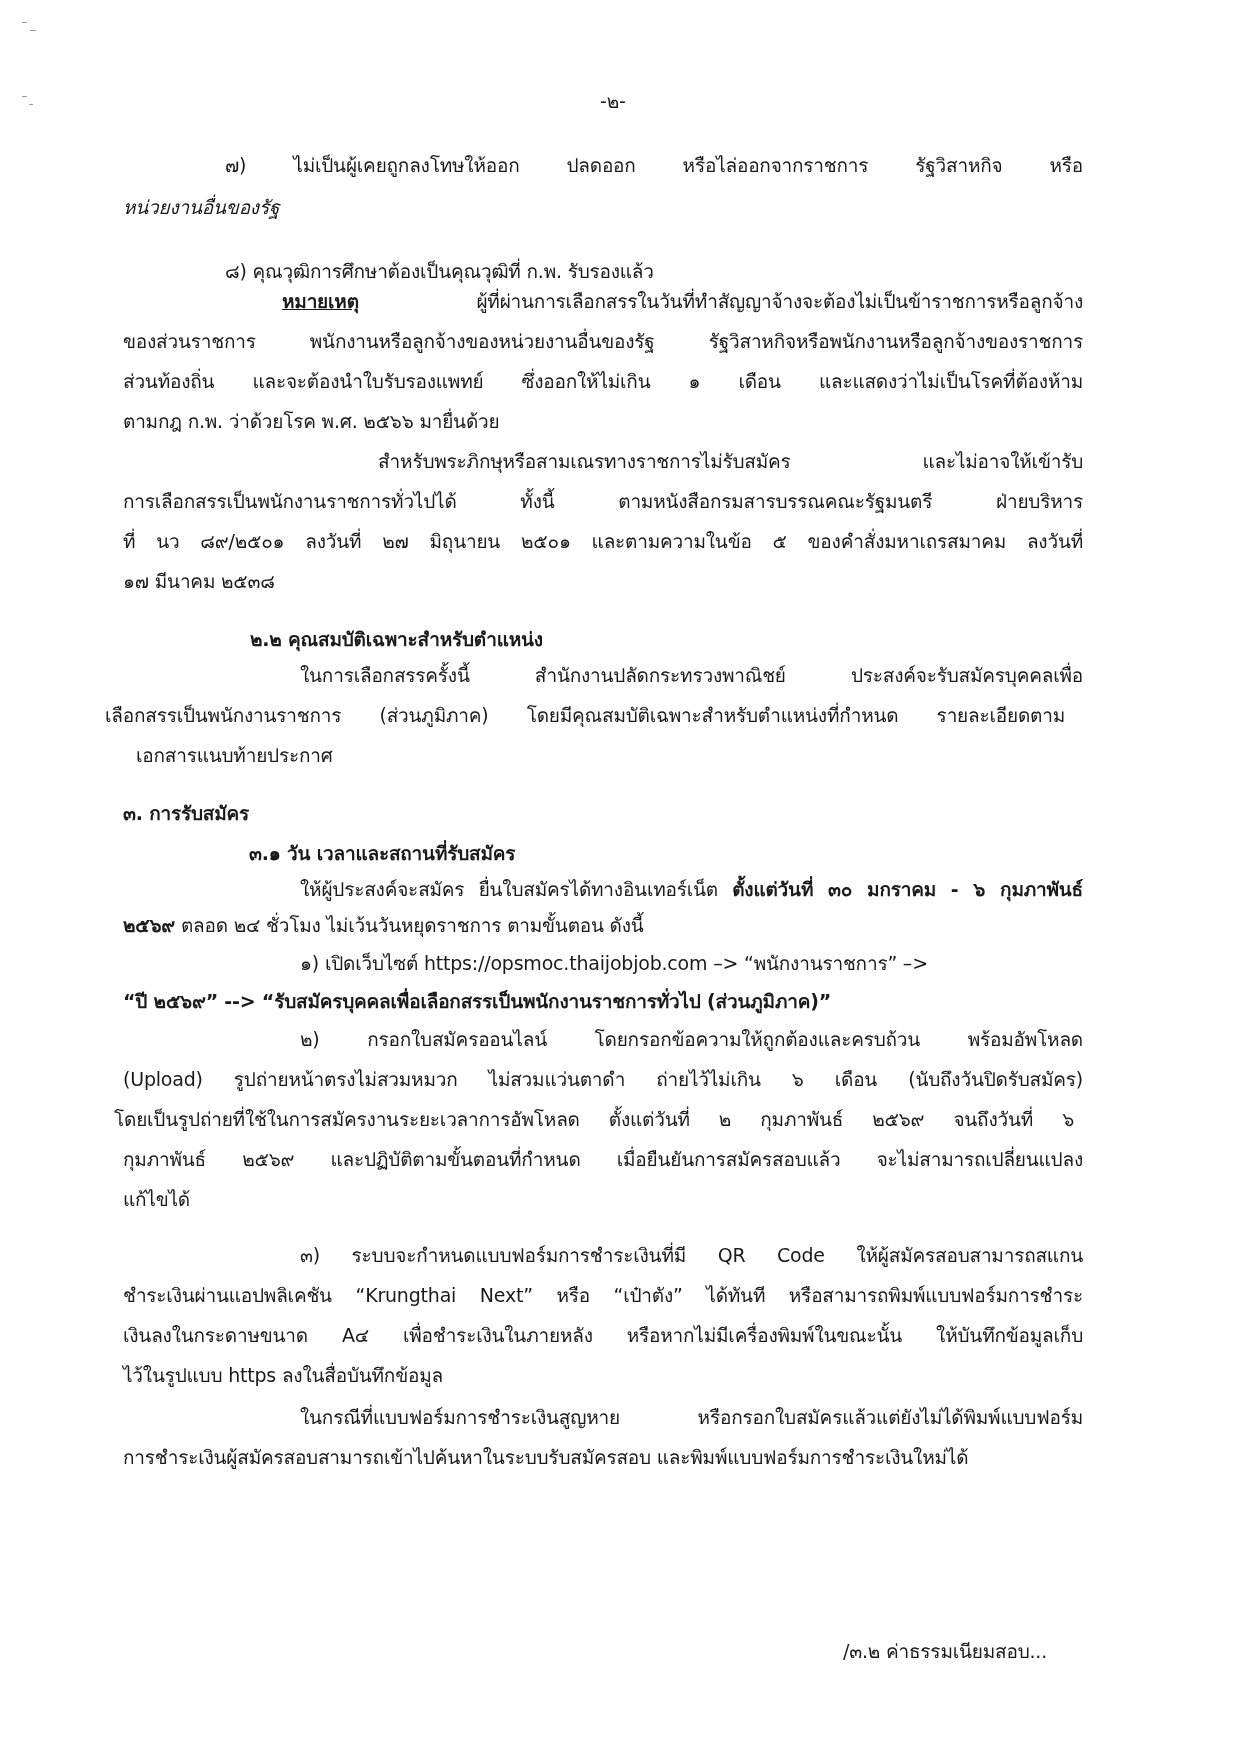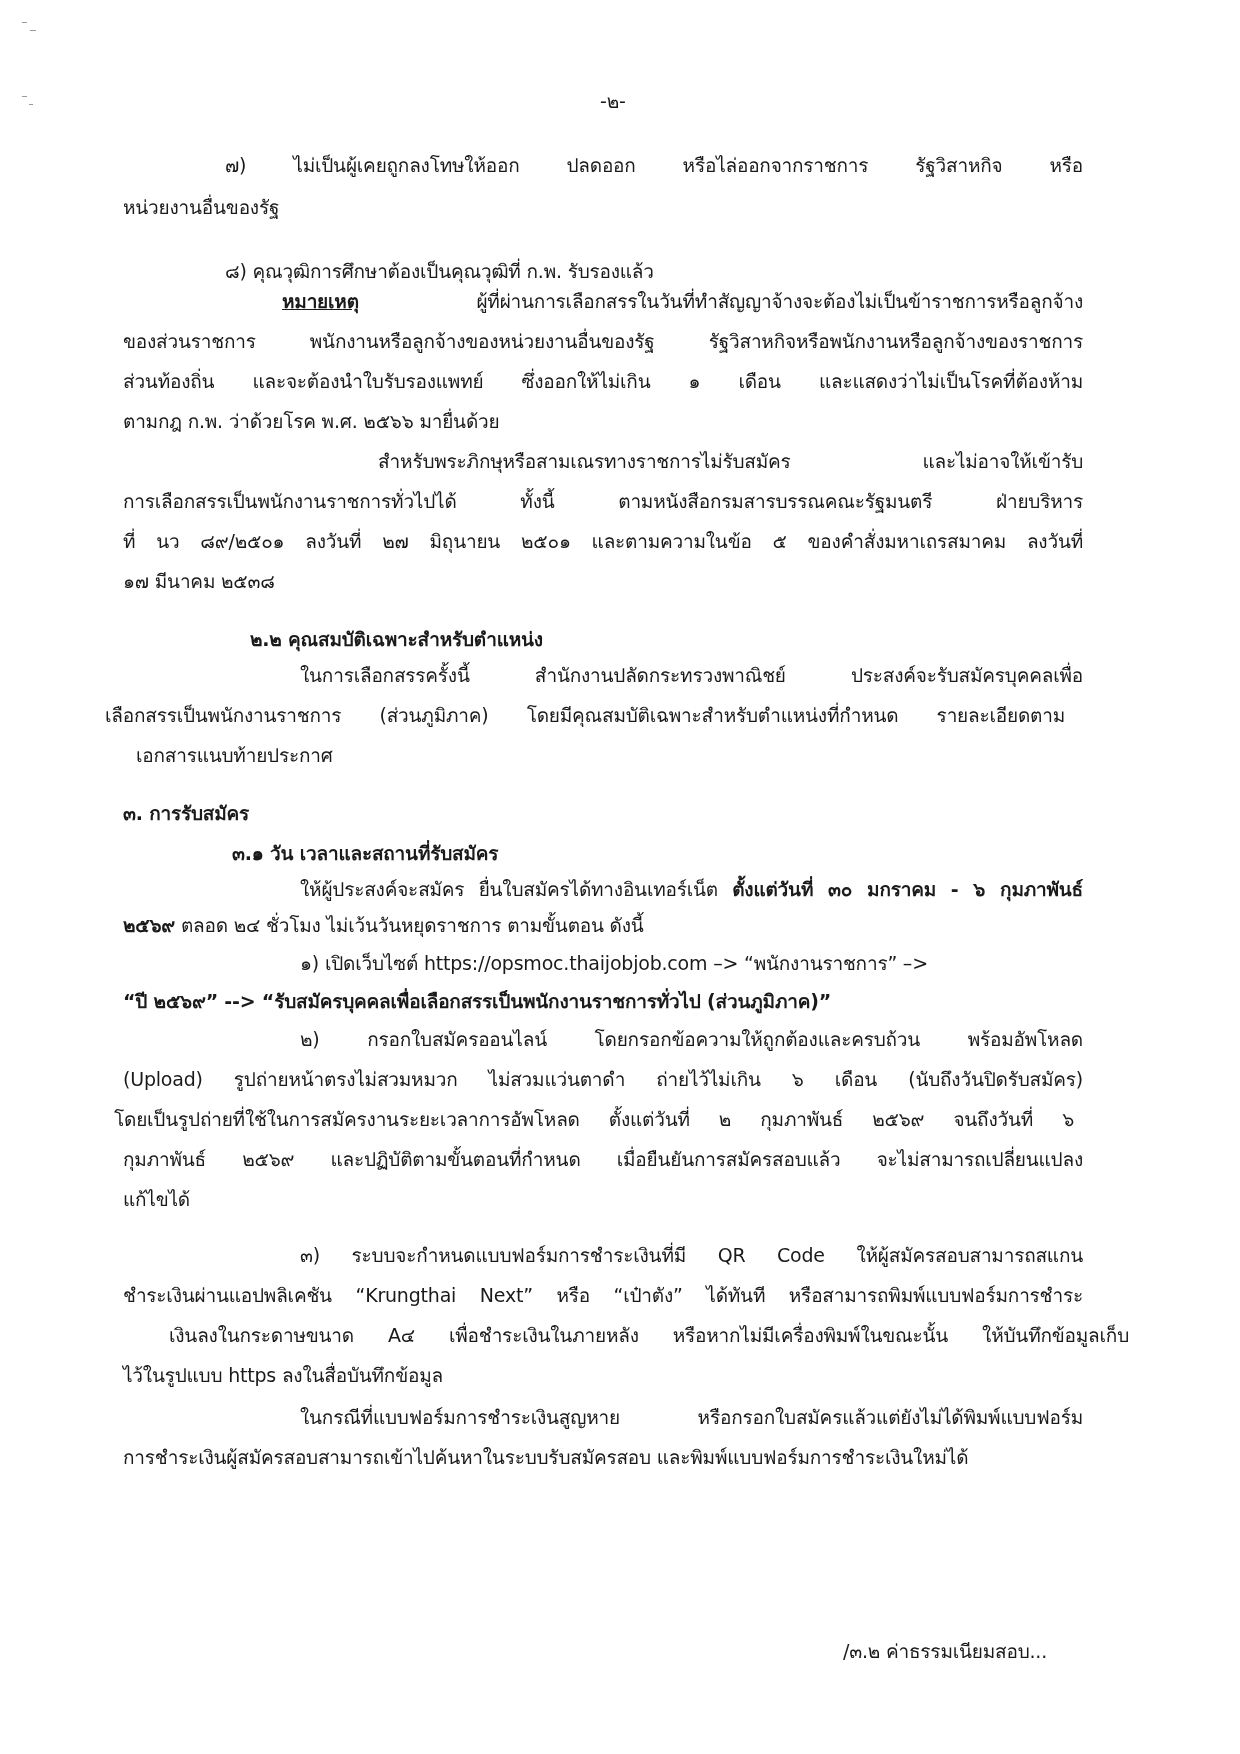--- a/index.html
+++ b/index.html
@@ -25,42 +25,42 @@
 <div class="page">
 
   <div class="speck" style="left:22px;top:22px;width:5px;"></div>
   <div class="speck" style="left:30px;top:30px;width:6px;"></div>
   <div class="speck" style="left:22px;top:96px;width:5px;"></div>
   <div class="speck" style="left:29px;top:104px;width:4px;"></div>
 
   <div class="line" style="left:600px;top:86px;">-๒-</div>
 
   <div class="line just" style="left:225px;top:150px;width:858px;">๗) ไม่เป็นผู้เคยถูกลงโทษให้ออก ปลดออก หรือไล่ออกจากราชการ รัฐวิสาหกิจ หรือ</div>
-  <div class="line" style="left:123px;top:192px;">หน่วยงานอื่นของรัฐ</div>
+  <div class="line" style="left:123px;top:192px;font-style:italic;">หน่วยงานอื่นของรัฐ</div>
   <div class="line" style="left:225px;top:234px;margin-top:22px;">๘) คุณวุฒิการศึกษาต้องเป็นคุณวุฒิที่ ก.พ. รับรองแล้ว</div>
 
   <div class="line it just" style="left:282px;top:286px;width:801px;">
     <span class="bold ul">หมายเหตุ</span>
     <span>ผู้ที่ผ่านการเลือกสรรในวันที่ทำสัญญาจ้างจะต้องไม่เป็นข้าราชการหรือลูกจ้าง</span>
   </div>
   <div class="line it just" style="left:123px;top:326px;width:960px;">ของส่วนราชการ พนักงานหรือลูกจ้างของหน่วยงานอื่นของรัฐ รัฐวิสาหกิจหรือพนักงานหรือลูกจ้างของราชการ</div>
   <div class="line it just" style="left:123px;top:366px;width:960px;">ส่วนท้องถิ่น และจะต้องนำใบรับรองแพทย์ ซึ่งออกให้ไม่เกิน ๑ เดือน และแสดงว่าไม่เป็นโรคที่ต้องห้าม</div>
   <div class="line it" style="left:123px;top:406px;">ตามกฎ ก.พ. ว่าด้วยโรค พ.ศ. ๒๕๖๖ มายื่นด้วย</div>
   <div class="line it just" style="left:378px;top:446px;width:705px;">สำหรับพระภิกษุหรือสามเณรทางราชการไม่รับสมัคร และไม่อาจให้เข้ารับ</div>
   <div class="line it just" style="left:123px;top:486px;width:960px;">การเลือกสรรเป็นพนักงานราชการทั่วไปได้ ทั้งนี้ ตามหนังสือกรมสารบรรณคณะรัฐมนตรี ฝ่ายบริหาร</div>
   <div class="line it just" style="left:123px;top:526px;width:960px;">ที่ นว ๘๙/๒๕๐๑ ลงวันที่ ๒๗ มิถุนายน ๒๕๐๑ และตามความในข้อ ๕ ของคำสั่งมหาเถรสมาคม ลงวันที่</div>
   <div class="line it" style="left:123px;top:566px;">๑๗ มีนาคม ๒๕๓๘</div>
 
   <div class="line bold" style="left:250px;top:624px;">๒.๒ คุณสมบัติเฉพาะสำหรับตำแหน่ง</div>
   <div class="line just" style="left:300px;top:660px;width:783px;">ในการเลือกสรรครั้งนี้ สำนักงานปลัดกระทรวงพาณิชย์ ประสงค์จะรับสมัครบุคคลเพื่อ</div>
   <div class="line just" style="left:105px;top:700px;width:960px;">เลือกสรรเป็นพนักงานราชการ (ส่วนภูมิภาค) โดยมีคุณสมบัติเฉพาะสำหรับตำแหน่งที่กำหนด รายละเอียดตาม</div>
   <div class="line" style="left:136px;top:740px;">เอกสารแนบท้ายประกาศ</div>
 
   <div class="line bold" style="left:123px;top:798px;">๓. การรับสมัคร</div>
-  <div class="line bold" style="left:232px;top:838px;">๓.๑ วัน เวลาและสถานที่รับสมัคร</div>
+  <div class="line bold" style="left:249px;top:838px;">๓.๑ วัน เวลาและสถานที่รับสมัคร</div>
 
   <div class="line just" style="left:300px;top:874px;width:783px;">
     <span>ให้ผู้ประสงค์จะสมัคร ยื่นใบสมัครได้ทางอินเทอร์เน็ต </span><span class="bold">ตั้งแต่วันที่ ๓๐ มกราคม - ๖ กุมภาพันธ์</span>
   </div>
   <div class="line" style="left:123px;top:910px;">
     <span class="bold">๒๕๖๙</span><span> ตลอด ๒๔ ชั่วโมง ไม่เว้นวันหยุดราชการ ตามขั้นตอน ดังนี้</span>
   </div>
 
   <div class="line" style="left:300px;top:948px;">
     <span>๑) เปิดเว็บไซต์ </span><span>https://opsmoc.thaijobjob.com</span><span> –&gt; “พนักงานราชการ” –&gt;</span>
@@ -68,20 +68,20 @@
   <div class="line bold" style="left:123px;top:986px;">“ปี ๒๕๖๙” --&gt; “รับสมัครบุคคลเพื่อเลือกสรรเป็นพนักงานราชการทั่วไป (ส่วนภูมิภาค)”</div>
 
   <div class="line just" style="left:300px;top:1024px;width:783px;">๒) กรอกใบสมัครออนไลน์ โดยกรอกข้อความให้ถูกต้องและครบถ้วน พร้อมอัพโหลด</div>
   <div class="line just" style="left:123px;top:1064px;width:960px;">(Upload) รูปถ่ายหน้าตรงไม่สวมหมวก ไม่สวมแว่นตาดำ ถ่ายไว้ไม่เกิน ๖ เดือน (นับถึงวันปิดรับสมัคร)</div>
   <div class="line just" style="left:114px;top:1104px;width:960px;">โดยเป็นรูปถ่ายที่ใช้ในการสมัครงานระยะเวลาการอัพโหลด ตั้งแต่วันที่ ๒ กุมภาพันธ์ ๒๕๖๙ จนถึงวันที่ ๖</div>
   <div class="line just" style="left:123px;top:1144px;width:960px;">กุมภาพันธ์ ๒๕๖๙ และปฏิบัติตามขั้นตอนที่กำหนด เมื่อยืนยันการสมัครสอบแล้ว จะไม่สามารถเปลี่ยนแปลง</div>
   <div class="line" style="left:123px;top:1184px;">แก้ไขได้</div>
 
   <div class="line just" style="left:300px;top:1240px;width:783px;">๓) ระบบจะกำหนดแบบฟอร์มการชำระเงินที่มี QR Code ให้ผู้สมัครสอบสามารถสแกน</div>
   <div class="line just" style="left:123px;top:1280px;width:960px;">ชำระเงินผ่านแอปพลิเคชัน “Krungthai Next” หรือ “เป๋าตัง” ได้ทันที หรือสามารถพิมพ์แบบฟอร์มการชำระ</div>
-  <div class="line just" style="left:123px;top:1320px;width:960px;margin-left:46px;">เงินลงในกระดาษขนาด A๔ เพื่อชำระเงินในภายหลัง หรือหากไม่มีเครื่องพิมพ์ในขณะนั้น ให้บันทึกข้อมูลเก็บ</div>
+  <div class="line just" style="left:123px;top:1320px;width:960px;">เงินลงในกระดาษขนาด A๔ เพื่อชำระเงินในภายหลัง หรือหากไม่มีเครื่องพิมพ์ในขณะนั้น ให้บันทึกข้อมูลเก็บ</div>
   <div class="line" style="left:123px;top:1360px;">ไว้ในรูปแบบ https ลงในสื่อบันทึกข้อมูล</div>
 
   <div class="line just" style="left:300px;top:1402px;width:783px;">ในกรณีที่แบบฟอร์มการชำระเงินสูญหาย หรือกรอกใบสมัครแล้วแต่ยังไม่ได้พิมพ์แบบฟอร์ม</div>
   <div class="line" style="left:123px;top:1442px;">การชำระเงินผู้สมัครสอบสามารถเข้าไปค้นหาในระบบรับสมัครสอบ และพิมพ์แบบฟอร์มการชำระเงินใหม่ได้</div>
 
   <div class="line" style="left:843px;top:1636px;">/๓.๒ ค่าธรรมเนียมสอบ...</div>
 </div>
 
 </body></html>

